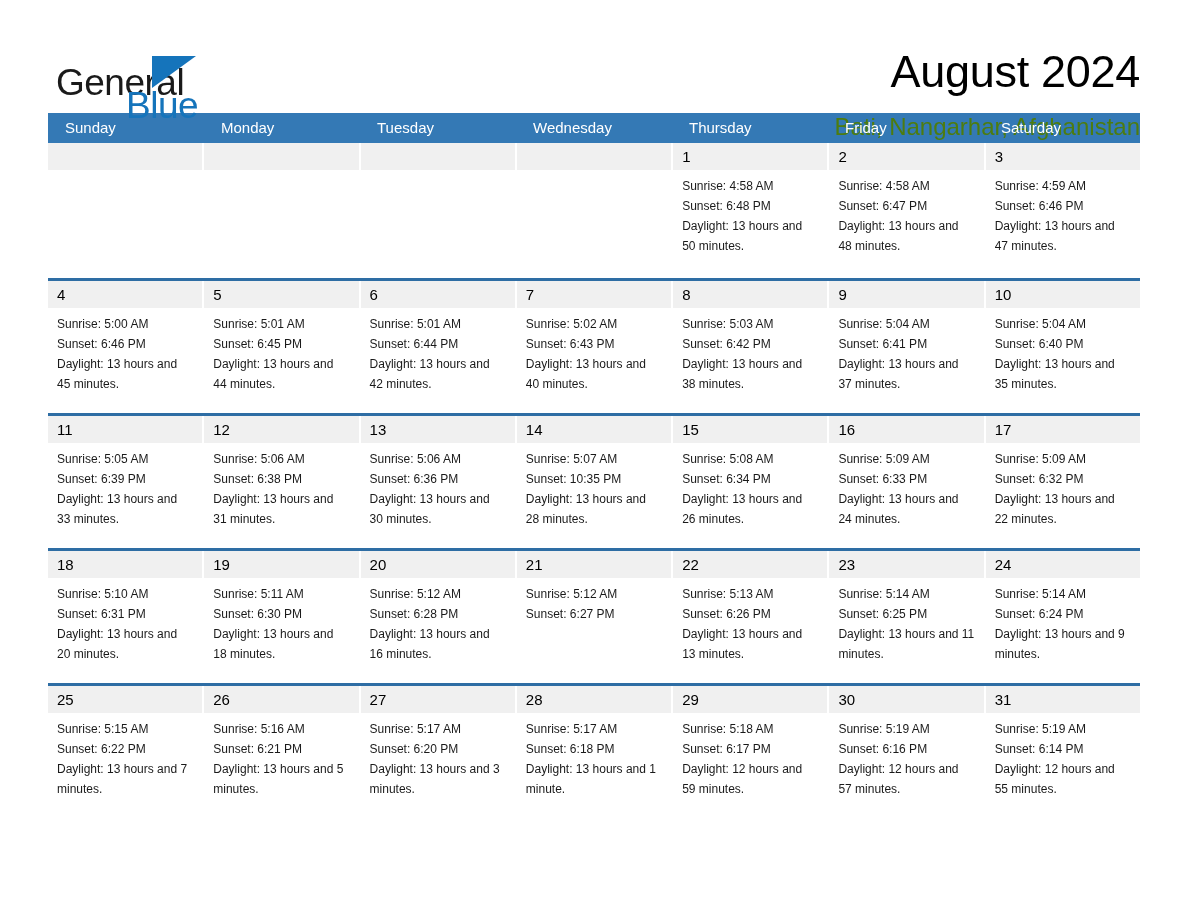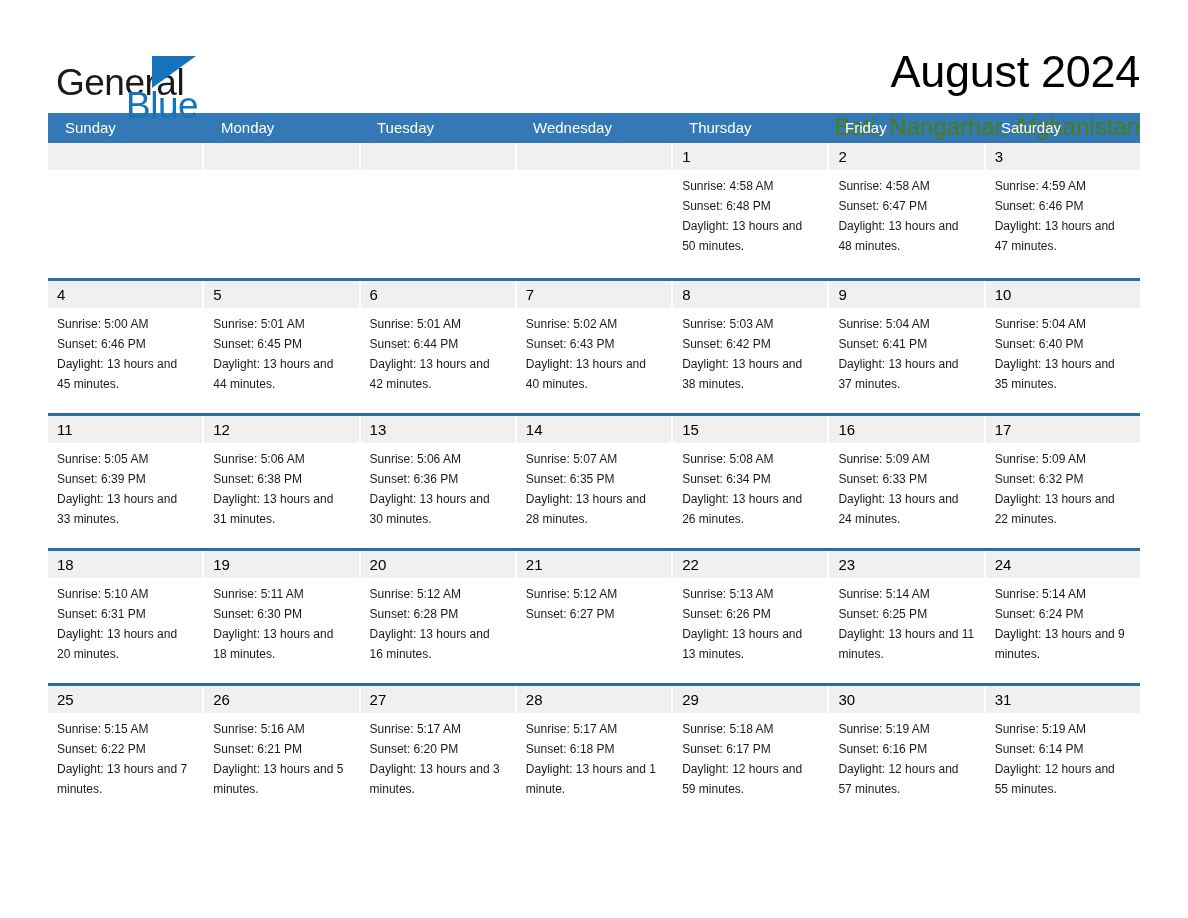--- a/index.html
+++ b/index.html
@@ -303,21 +303,21 @@
             <div class="day-info">
               <div>Sunrise: 5:06 AM</div>
               <div>Sunset: 6:36 PM</div>
               <div class="wrap">Daylight: 13 hours and 30 minutes.</div>
             </div>
           </div>
           <div class="day-cell">
             <div class="day-number">14</div>
             <div class="day-info">
               <div>Sunrise: 5:07 AM</div>
-              <div>Sunset: 6:35 PM</div>
+              <div>Sunset: 10:35 PM</div>
               <div class="wrap">Daylight: 13 hours and 28 minutes.</div>
             </div>
           </div>
           <div class="day-cell">
             <div class="day-number">15</div>
             <div class="day-info">
               <div>Sunrise: 5:08 AM</div>
               <div>Sunset: 6:34 PM</div>
               <div class="wrap">Daylight: 13 hours and 26 minutes.</div>
             </div>

